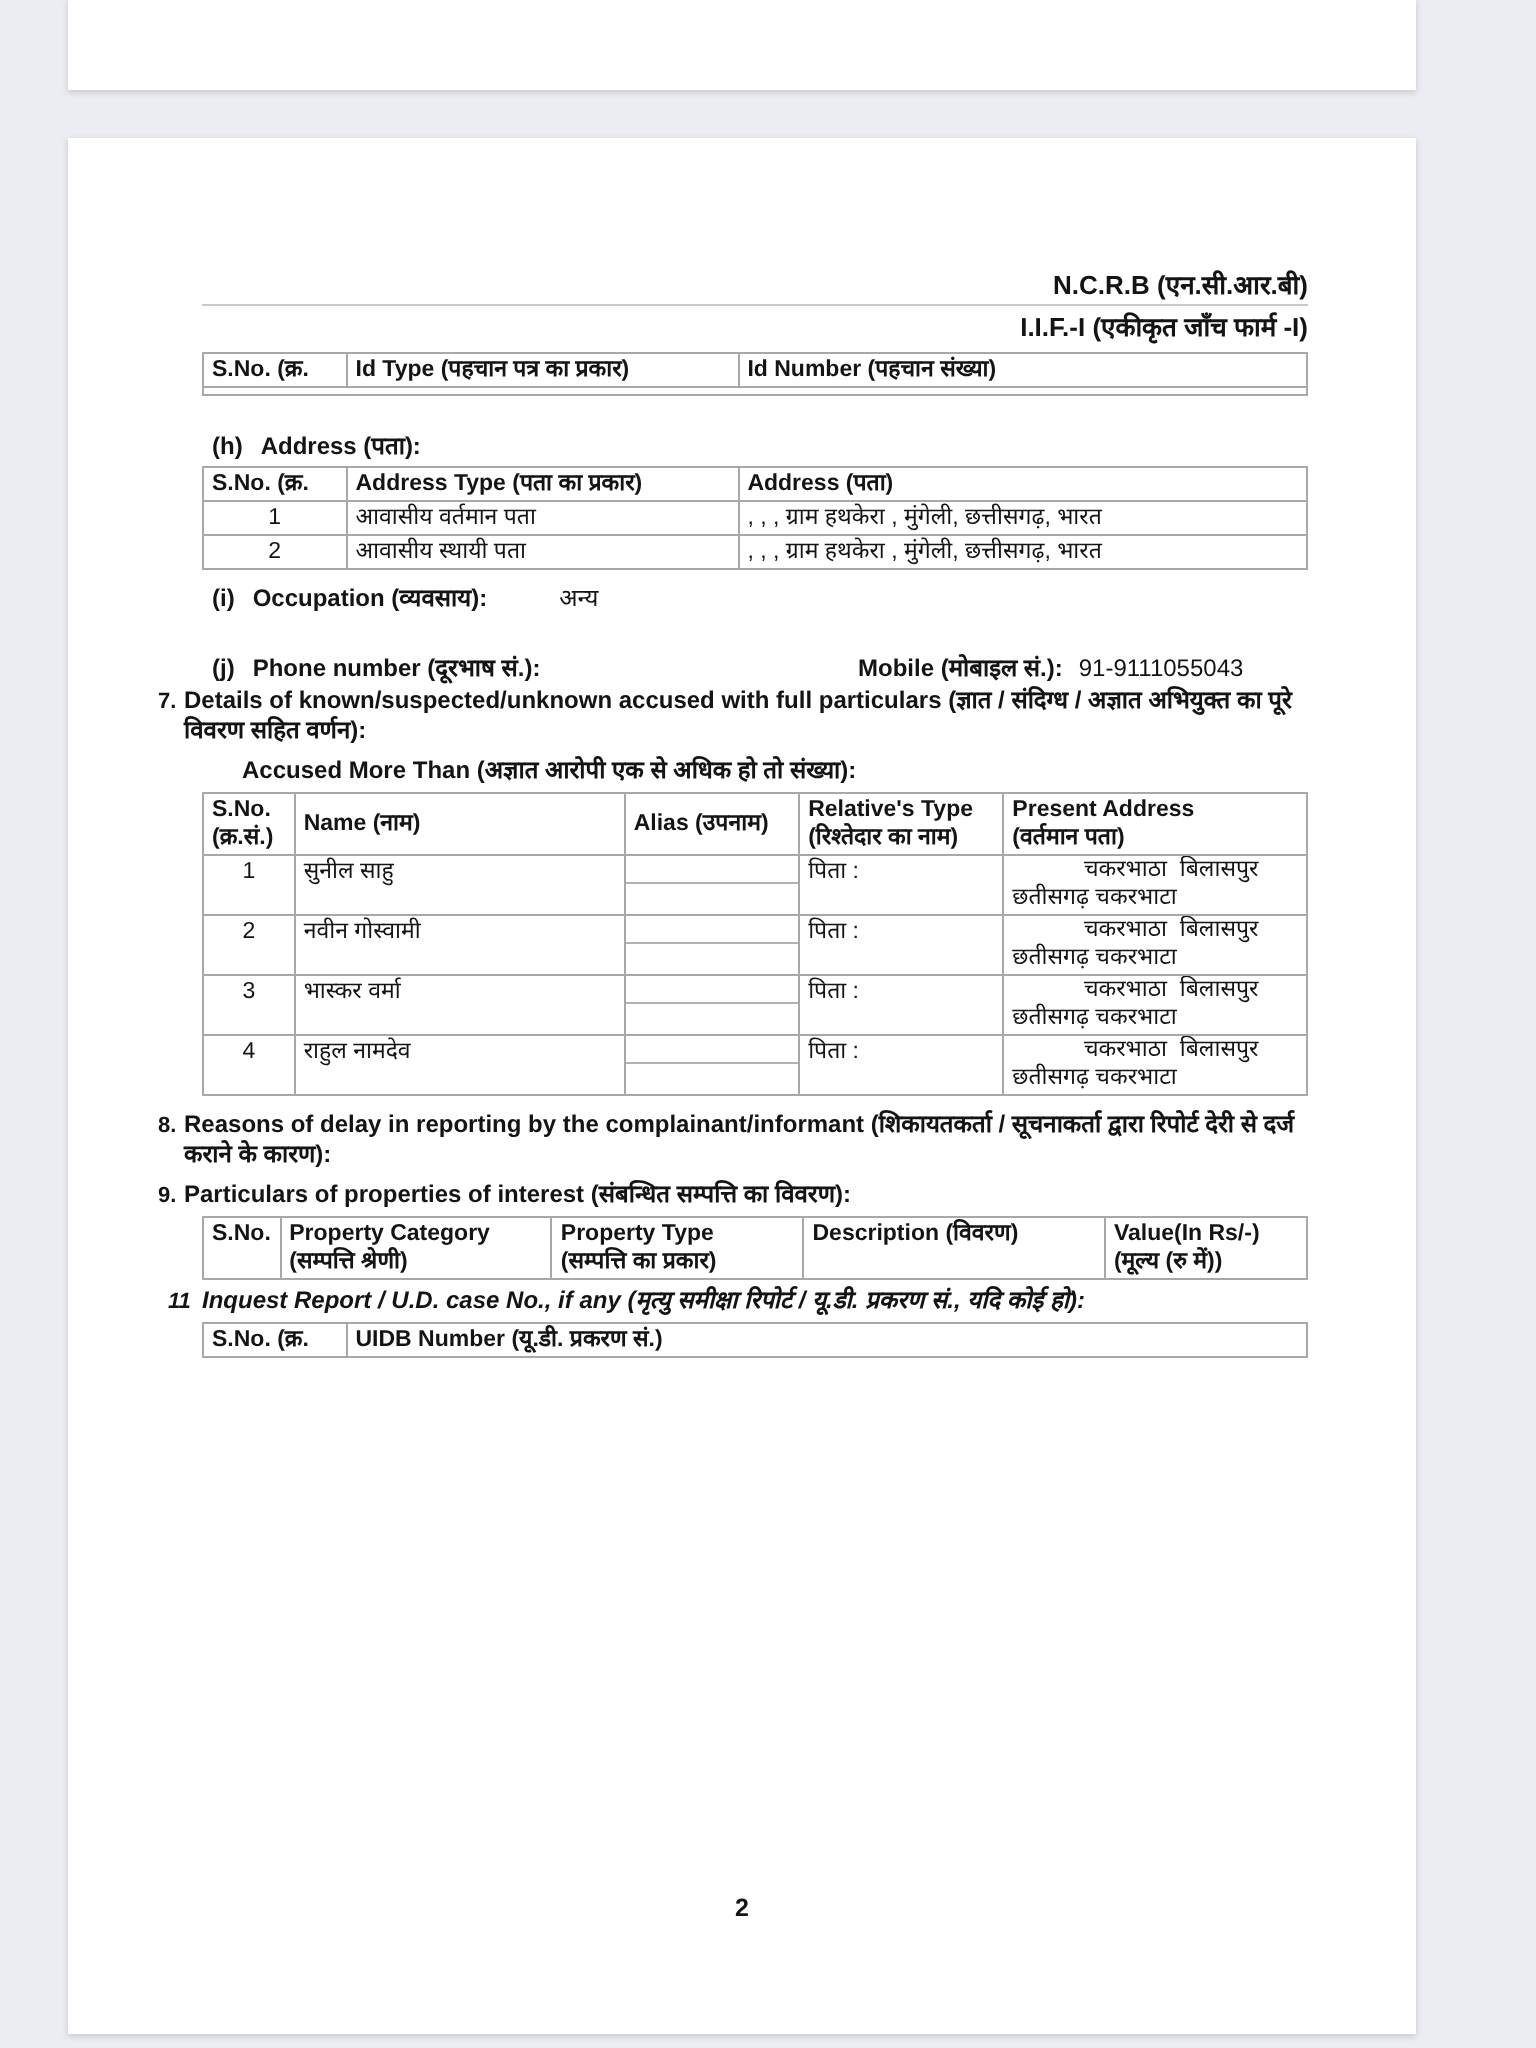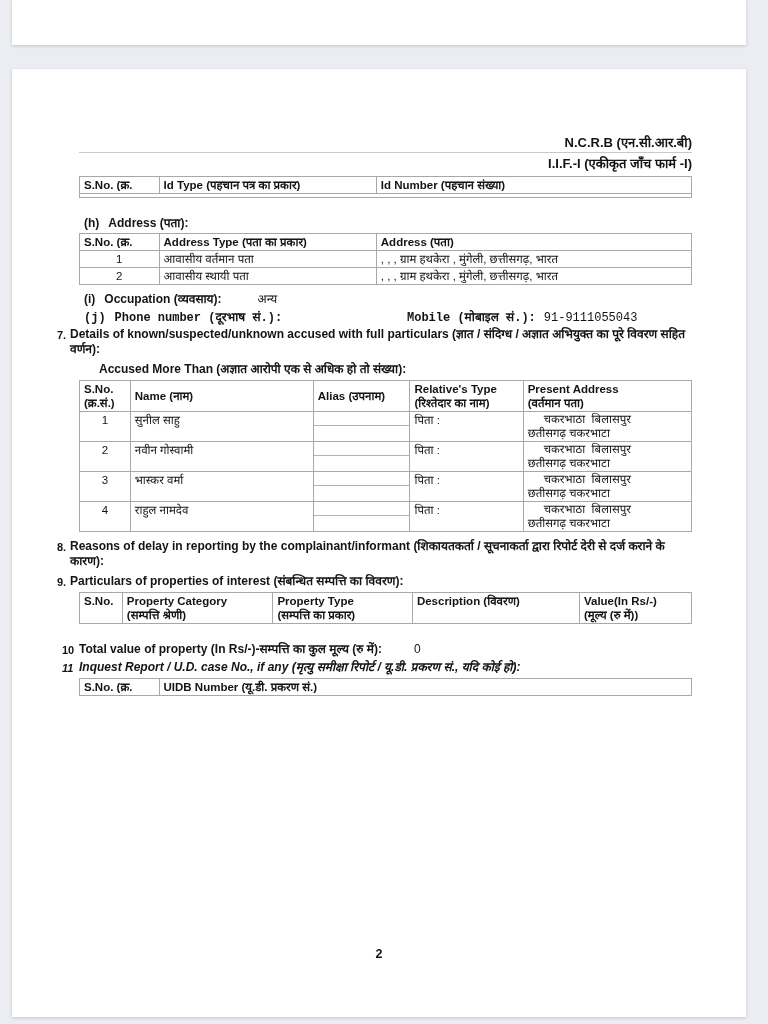--- a/index.html
+++ b/index.html
@@ -6,22 +6,22 @@
   html,body { width:768px; height:1024px; }
   body {
     background:#ecedf2;
     font-family:"Liberation Sans","DejaVu Sans",sans-serif;
     color:#141414;
     position:relative;
     overflow:hidden;
   }
   .page {
     position:absolute;
-    left:12px;
-    width:734px;
+    left:34px;
+    width:674px;
     background:#ffffff;
     box-shadow:0 1px 3px rgba(80,85,100,.25);
   }
   .page-prev { top:0; height:45px; }
   .page-main { top:69px; height:948px; }
   .content {
     margin-left:67px;
     margin-right:54px; 
     font-size:12px;
   }
@@ -44,28 +44,28 @@
   th { font-weight:bold; }
   th .sub { display:block; font-weight:bold; }
   td.c { text-align:center; }
   tr.spacer td { height:4px; padding:0; }
   .vmid { vertical-align:middle; }
   
   .alias-cell { padding:0; }
   .alias-top { height:14px; border-bottom:1px solid #b3b3b3; }
   .alias-bot { height:13px; }
   .addr-cell { line-height:13.5px; white-space:pre-wrap; }
-  .addr-cell .l1 { text-indent:16px; }
+  .addr-cell .l1 { text-indent:16px;text-align:center; }
   
   .mt-g  { margin-top:9px; }
   .mt-idt { margin-top:4px; }
   .mt-h  { margin-top:18px; }
   .mt-addrt { margin-top:2px; }
   .mt-i  { margin-top:7px; }
-  .mt-j  { margin-top:4px;font-family:Liberation Mono, monospace; }
+  .mt-j  { margin-top:20px; }
   .mt-7  { margin-top:1px; }
   .mt-acct { margin-top:3px; }
   .mt-8  { margin-top:7px; }
   .mt-9  { margin-top:6px; }
   .mt-propt { margin-top:3px; }
   .mt-10 { margin-top:18px; }
   .mt-11 { margin-top:3px;font-style:italic; }
   .mt-uidbt { margin-top:3px; }
   
   .phone-row { position:relative; }
@@ -250,23 +250,20 @@
             </th>
         <th>Description (विवरण)</th>
         <th>
               <span class="sub">Value(In Rs/-)</span>
               <span class="sub">(मूल्य (रु में))</span>
             </th>
       </tr>
     </tbody>
       </table>
 
-    <div class="numbered2 mt-10">
-      <span class="num">10</span><span>Total value of property (In Rs/-)-सम्पत्ति का कुल मूल्य (रु में):</span><span class="total-val">0</span>
-    </div>
 
     <div class="numbered2 mt-11">
       <span class="num">11</span><span>Inquest Report / U.D. case No., if any (मृत्यु समीक्षा रिपोर्ट /  यू.डी. प्रकरण सं., यदि कोई हो):</span>
     </div>
 
     <table class="mt-uidbt">
       <colgroup>
           <col style="width:13%">
           <col style="width:87%">
         </colgroup>

